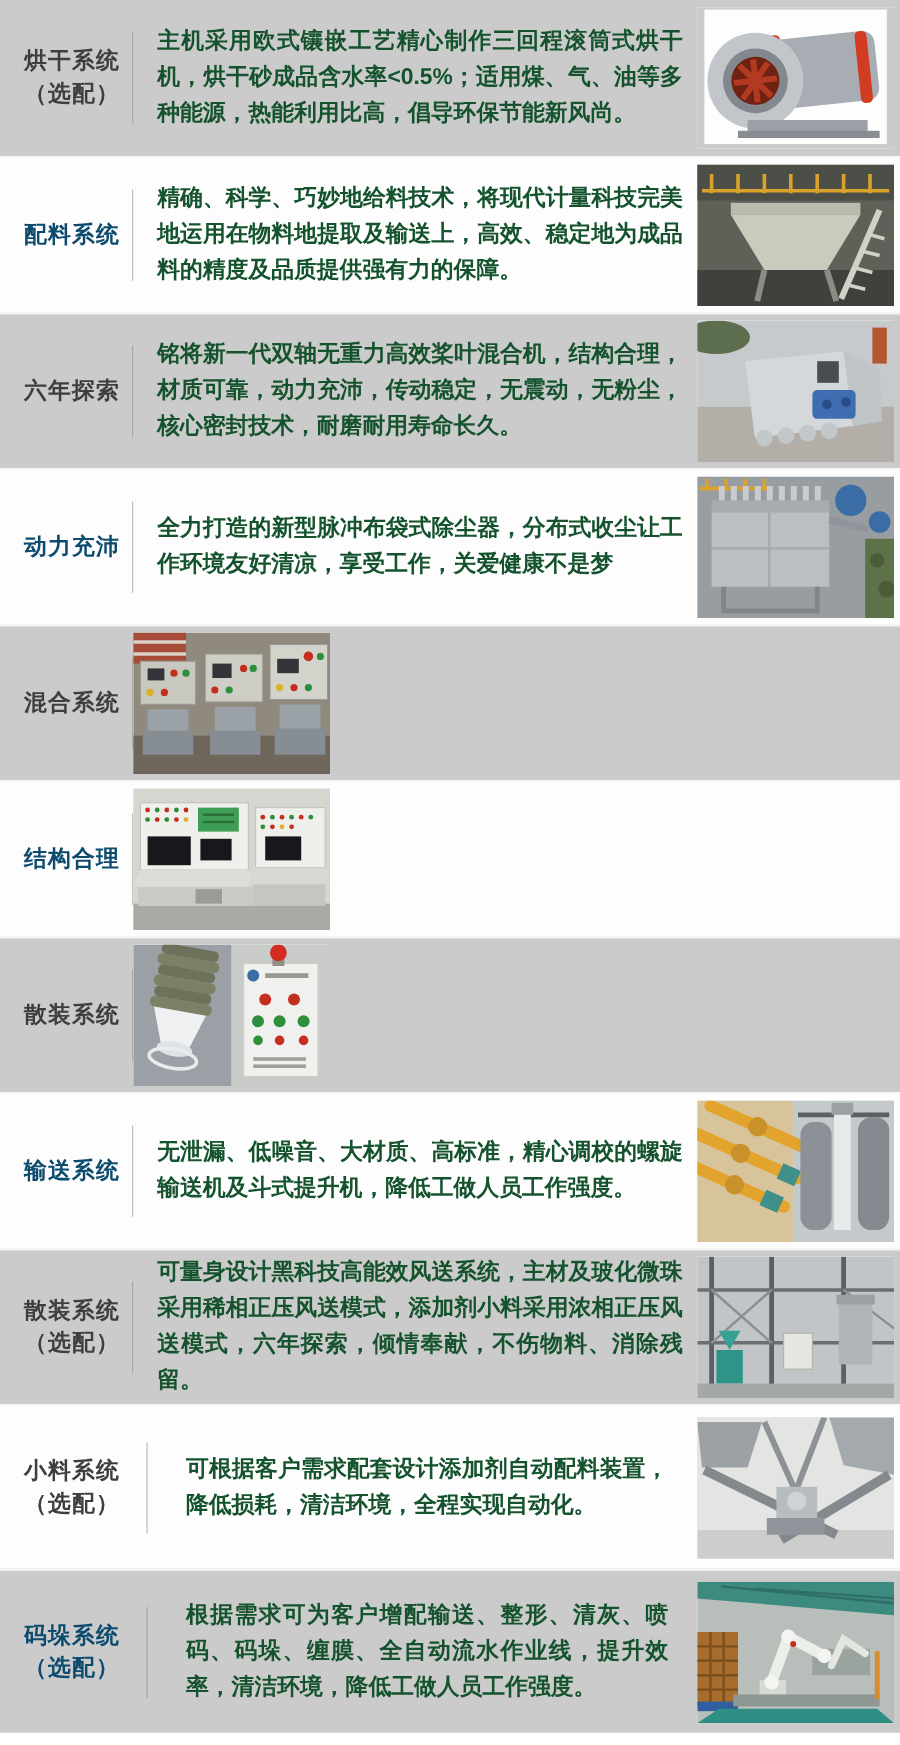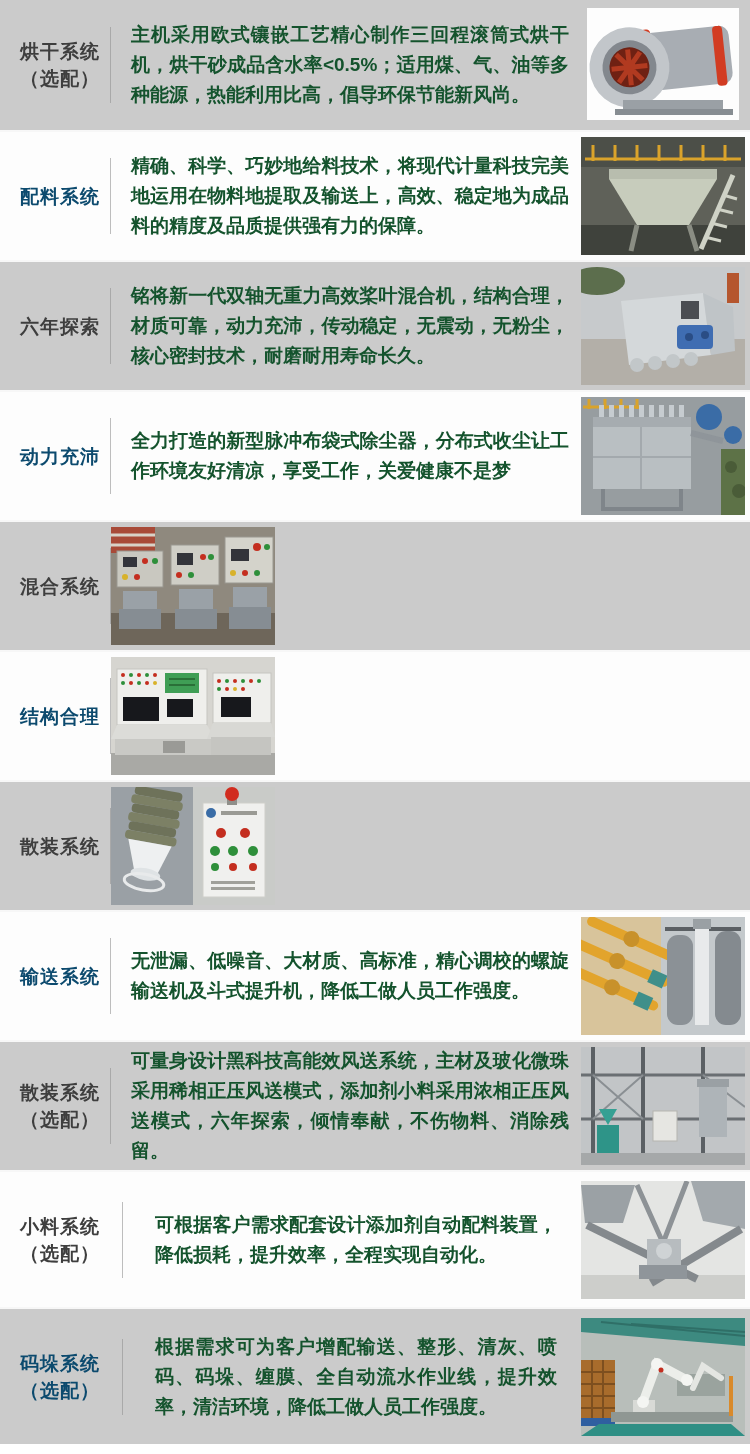--- a/index.html
+++ b/index.html
@@ -332,21 +332,21 @@
     <rect y="106" width="164" height="12" fill="#a5a8a9"></rect>
   </svg>
       </div>
   </section>
     <section class="row white">
     <div class="label">
       <div class="label-line1">小料系统</div>
       <div class="label-line2">（选配）</div>
     </div>
     <div class="divider"></div>
-    <div class="desc">可根据客户需求配套设计添加剂自动配料装置，降低损耗，提升效率，全程实现自动化。</div>
+    <div class="desc">可根据客户需求配套设计添加剂自动配料装置，降低损耗，清洁环境，全程实现自动化。</div>
     <div class="photo">
         <svg viewBox="0 0 164 118">
     <rect width="164" height="118" fill="#e4e5e3"></rect>
     <rect y="94" width="164" height="24" fill="#cdcecb"></rect>
     <polygon points="0,4 54,4 42,42 4,42" fill="#9ba1a5"></polygon>
     <polygon points="110,0 164,0 164,48 122,40" fill="#a3a9ad"></polygon>
     <path d="M56 4 L82 62 M106 0 L82 62" stroke="#8d9296" stroke-width="5" fill="none"></path>
     <path d="M6 44 L116 98" stroke="#84898d" stroke-width="8"></path>
     <path d="M160 48 L70 102" stroke="#84898d" stroke-width="8"></path>
     <rect x="66" y="58" width="34" height="28" fill="#b7bcbf"></rect>

